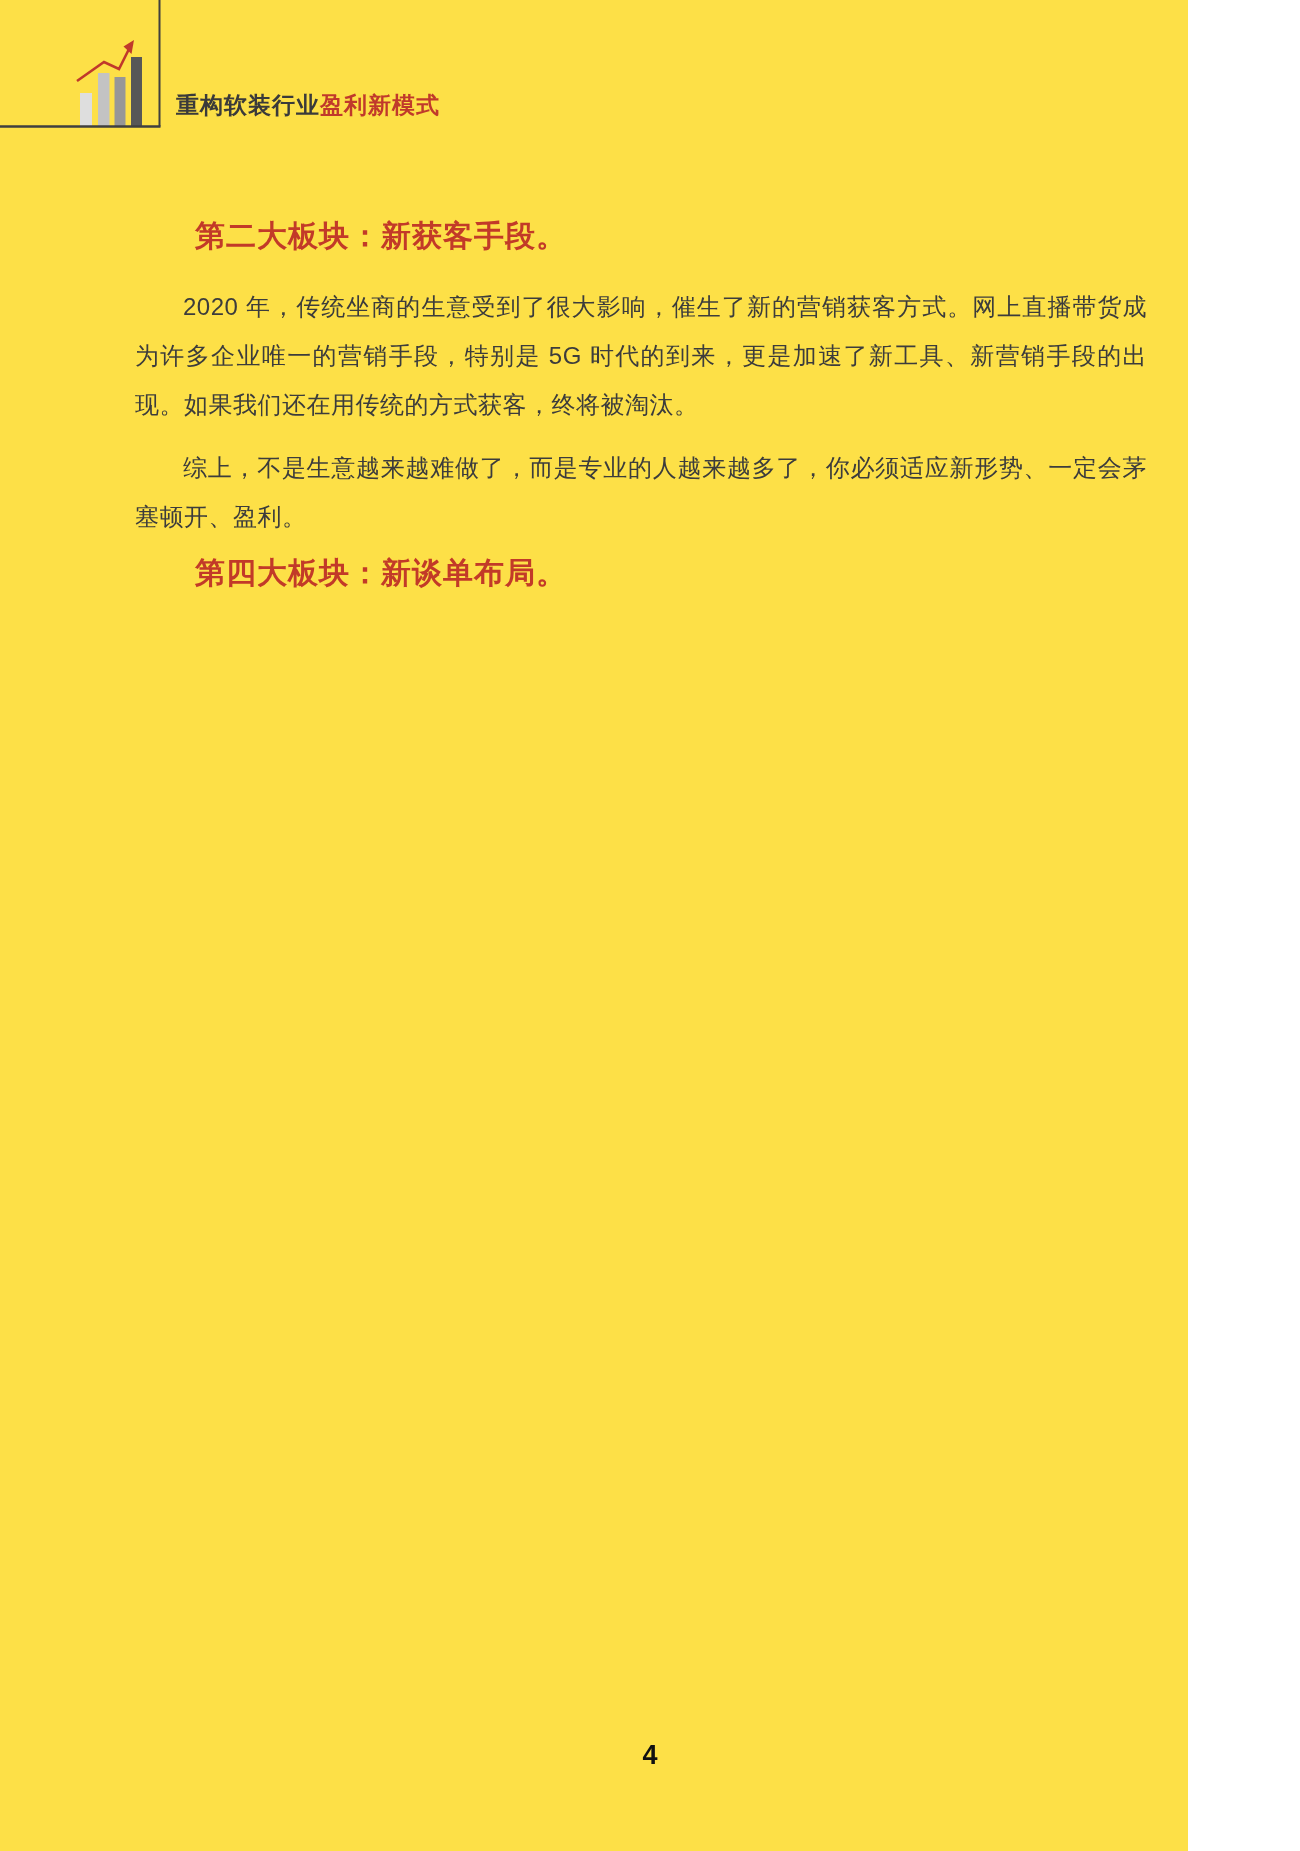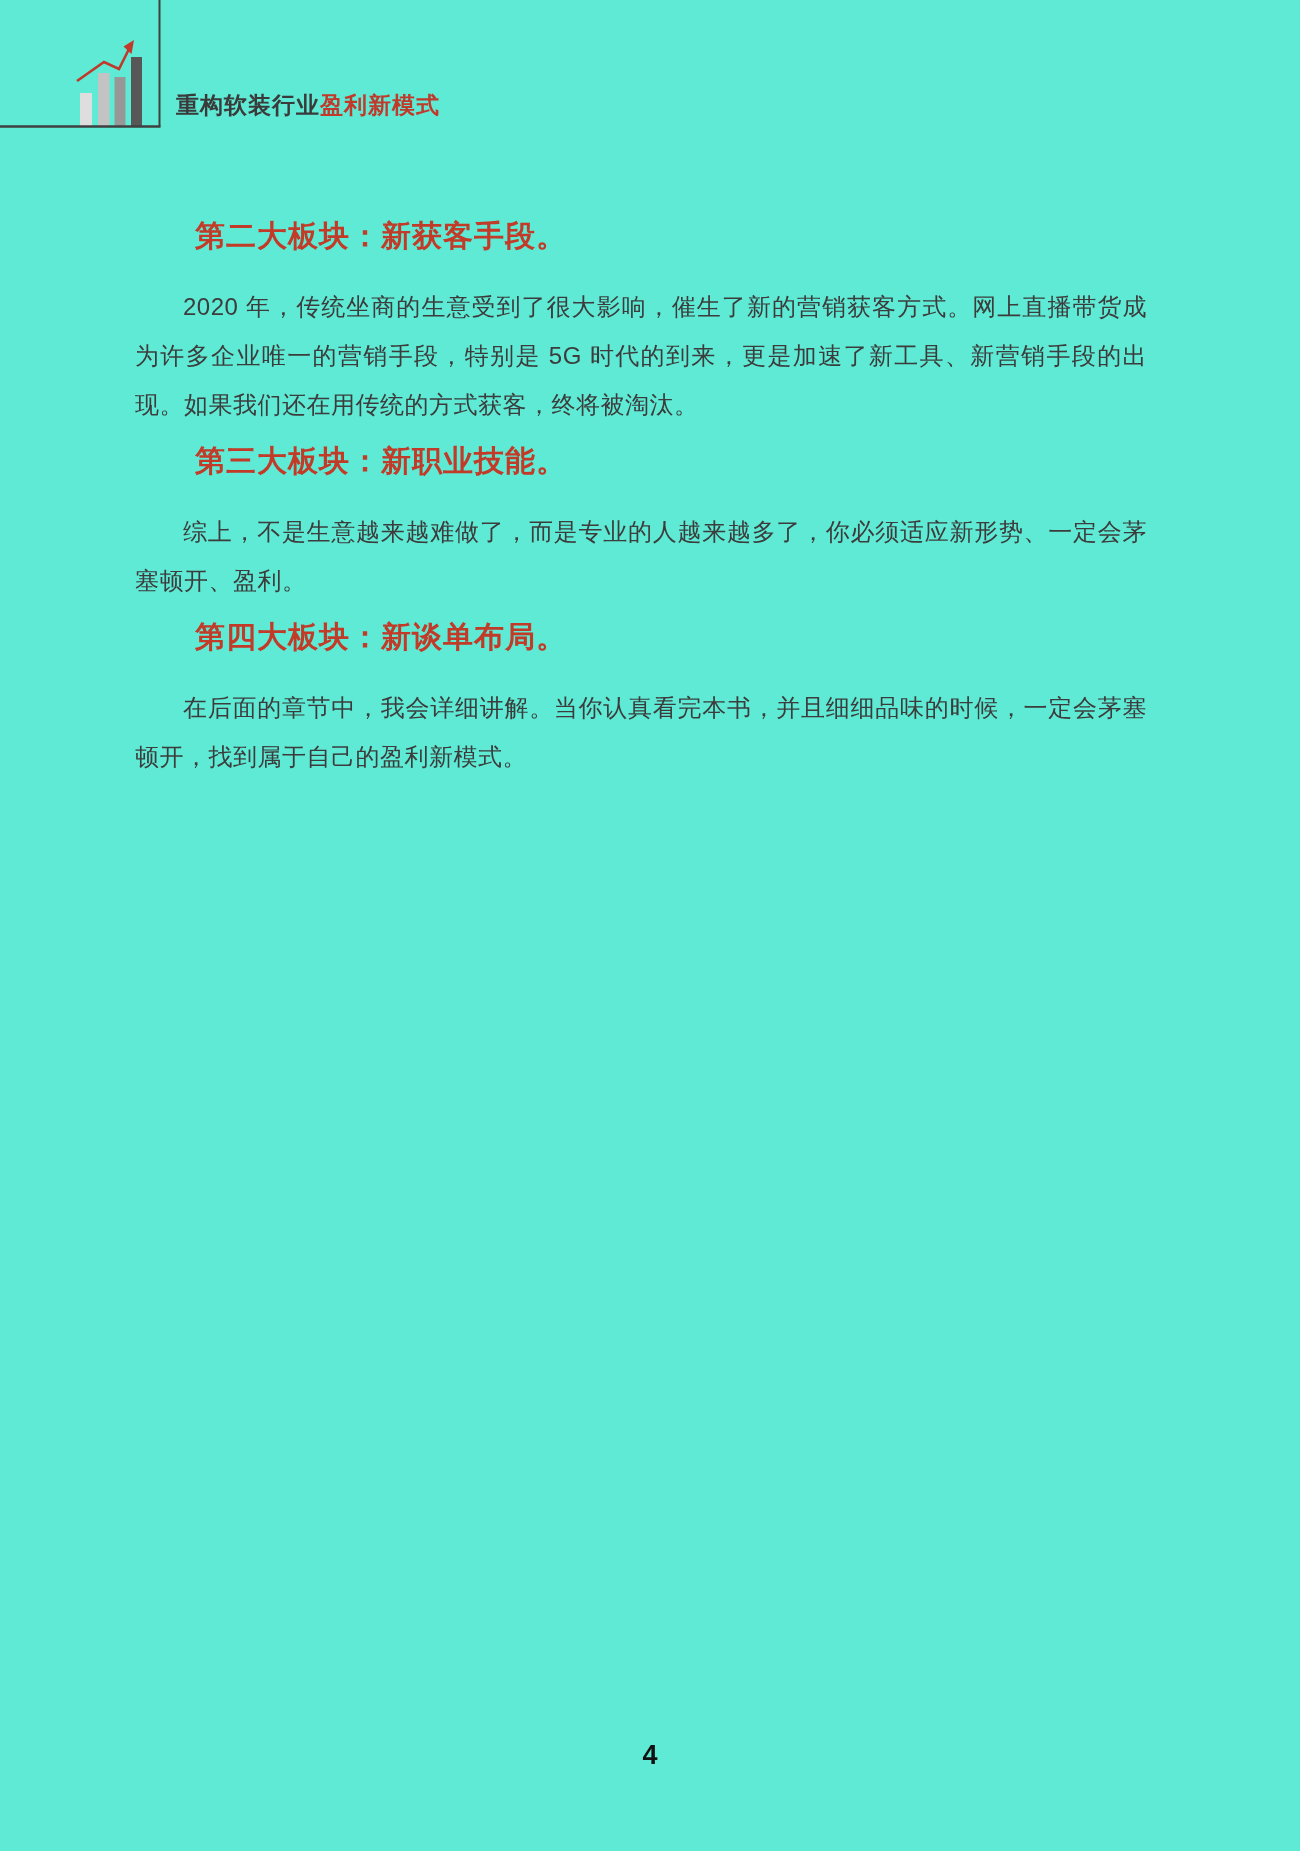--- a/index.html
+++ b/index.html
@@ -6,23 +6,23 @@
   html, body { background: #ffffff; }
   body {
     width: 1300px;
     height: 1851px;
     position: relative;
     font-family: "Liberation Sans", sans-serif;
     overflow: hidden;
   }
   .page {
     position: relative;
-    width: 1300px;
+    width: 1188px;
     height: 1851px;
-    background: #5eead4;
+    background: #fde047;
   }
 
   
   .header { position: absolute; top: 0; left: 0; width: 1300px; height: 130px; }
   .logo-box { position: absolute; top: 0; left: 0; width: 162px; height: 129px; }
   .brand-title {
     position: absolute;
     left: 176px;
     top: 90px;
     font-size: 23px;
@@ -99,23 +99,21 @@
 
     <div class="brand-title">
       <span class="t-dark">重构软装行业</span><span class="t-red">盈利新模式</span>
     </div>
   </div>
 
   <div class="content">
 
   <p class="block-heading">第二大板块：新获客手段。</p>
       <p class="block-paragraph">2020 年，传统坐商的生意受到了很大影响，催生了新的营销获客方式。网上直播带货成为许多企业唯一的营销手段，特别是 5G 时代的到来，更是加速了新工具、新营销手段的出现。如果我们还在用传统的方式获客，终将被淘汰。</p>
-      <p class="block-heading">第三大板块：新职业技能。</p>
       <p class="block-paragraph">综上，不是生意越来越难做了，而是专业的人越来越多了，你必须适应新形势、一定会茅塞顿开、盈利。</p>
       <p class="block-heading">第四大板块：新谈单布局。</p>
-      <p class="block-paragraph">在后面的章节中，我会详细讲解。当你认真看完本书，并且细细品味的时候，一定会茅塞顿开，找到属于自己的盈利新模式。</p>
     </div>
 
   <div class="footer">
     <span class="page-number">4</span>
   </div>
 
 </div>
 
 </body></html>

